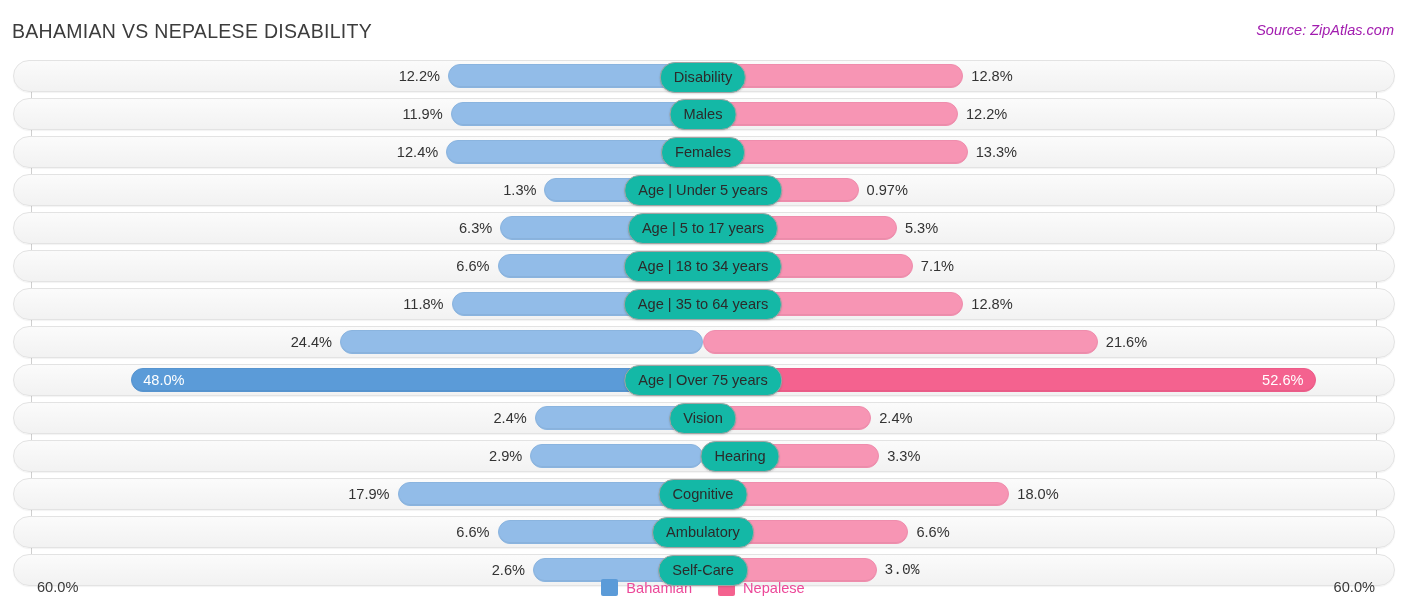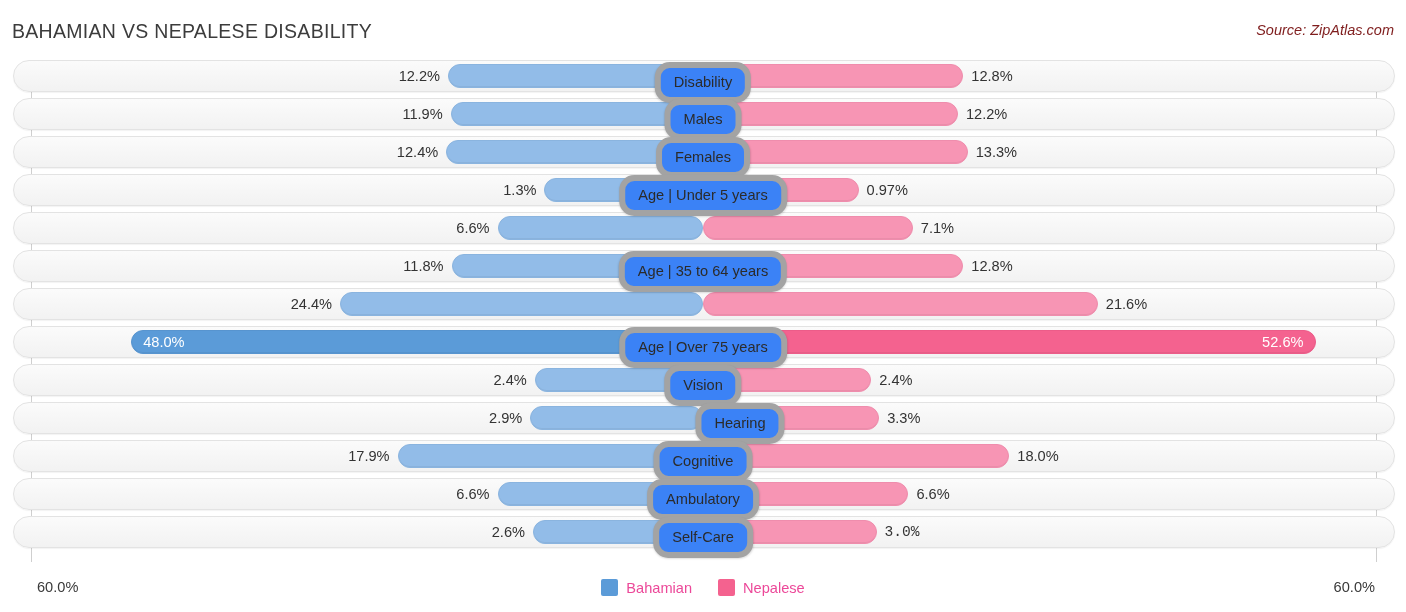--- a/index.html
+++ b/index.html
@@ -15,21 +15,21 @@
   #header{
     position:absolute;left:0;top:0;width:1406px;height:58px;
   }
   #chart-title{
     position:absolute;left:12px;top:20px;
     font-size:19.5px;letter-spacing:.3px;color:#3c3c3c;
     font-weight:400;white-space:nowrap;
   }
   #source-label{
     position:absolute;right:12px;top:22px;
-    font-size:14.5px;font-style:italic;color:#7f1d1d;
+    font-size:14.5px;font-style:italic;color:#a21caf;
     white-space:nowrap;
   }
   
   #plot{
     position:absolute;left:0;top:58px;width:1406px;height:512px;
   }
   .gridline{
     position:absolute;top:5px;bottom:8px;width:1px;background:#cfcfcf;
   }
   #grid-left{left:31px;}
@@ -70,22 +70,22 @@
   .val{
     position:absolute;top:0;height:36.4px;line-height:36.4px;
     font-size:14.6px;color:#333;white-space:nowrap;
   }
   .val.left{text-align:right;}
   .val.right{text-align:left;}
   .val.inside{color:#ffffff;}
   .catpill{
     position:absolute;top:3.5px;height:29px;line-height:29px;
     left:50%;transform:translateX(-50%);
-    background:#3b82f6;
-    border:6px solid #a3a3a3;
+    background:#14b8a6;
+    border:1px solid #a3a3a3;
     border-radius:15px;
     padding:0 13px;
     font-size:14.6px;color:#2b2b2b;
     white-space:nowrap;
     box-shadow:0 1px 2px rgba(0,0,0,.13);
     z-index:4;
   }
   
   #footer{
     position:absolute;left:0;top:570px;width:1406px;height:42px;
@@ -151,25 +151,36 @@
           <div class="bar left" style="left: 544.495px; width: 158.505px;"></div>
           <div class="bar right" style="left: 703px; width: 155.584px;"></div>
           <div class="val left" style="left: 448.495px; width: 88px;">1.3%</div>
           <div class="val right" style="left: 866.584px; width: 88px;">0.97%</div>
         </div>
         <div class="catpill" style="left: 703px;">Age | Under 5 years</div>
       </div>
       <div class="row">
         <div class="track"></div>
         <div class="barwrap">
+          <div class="bar left" style="left: 500.245px; width: 202.755px;"></div>
+          <div class="bar right" style="left: 703px; width: 193.905px;"></div>
+          <div class="val left" style="left: 404.245px; width: 88px;">6.3%</div>
+          <div class="val right" style="left: 904.905px; width: 88px;">5.3%</div>
+        </div>
+        <div class="catpill" style="left: 703px;">Age | 5 to 17 years</div>
+      </div>
+      <div class="row">
+        <div class="track"></div>
+        <div class="barwrap">
           <div class="bar left" style="left: 497.59px; width: 205.41px;"></div>
           <div class="bar right" style="left: 703px; width: 209.835px;"></div>
           <div class="val left" style="left: 401.59px; width: 88px;">6.6%</div>
           <div class="val right" style="left: 920.835px; width: 88px;">7.1%</div>
         </div>
+        <div class="catpill" style="left: 703px;">Age | 18 to 34 years</div>
       </div>
       <div class="row">
         <div class="track"></div>
         <div class="barwrap">
           <div class="bar left" style="left: 451.57px; width: 251.43px;"></div>
           <div class="bar right" style="left: 703px; width: 260.28px;"></div>
           <div class="val left" style="left: 355.57px; width: 88px;">11.8%</div>
           <div class="val right" style="left: 971.28px; width: 88px;">12.8%</div>
         </div>
         <div class="catpill" style="left: 703px;">Age | 35 to 64 years</div>

